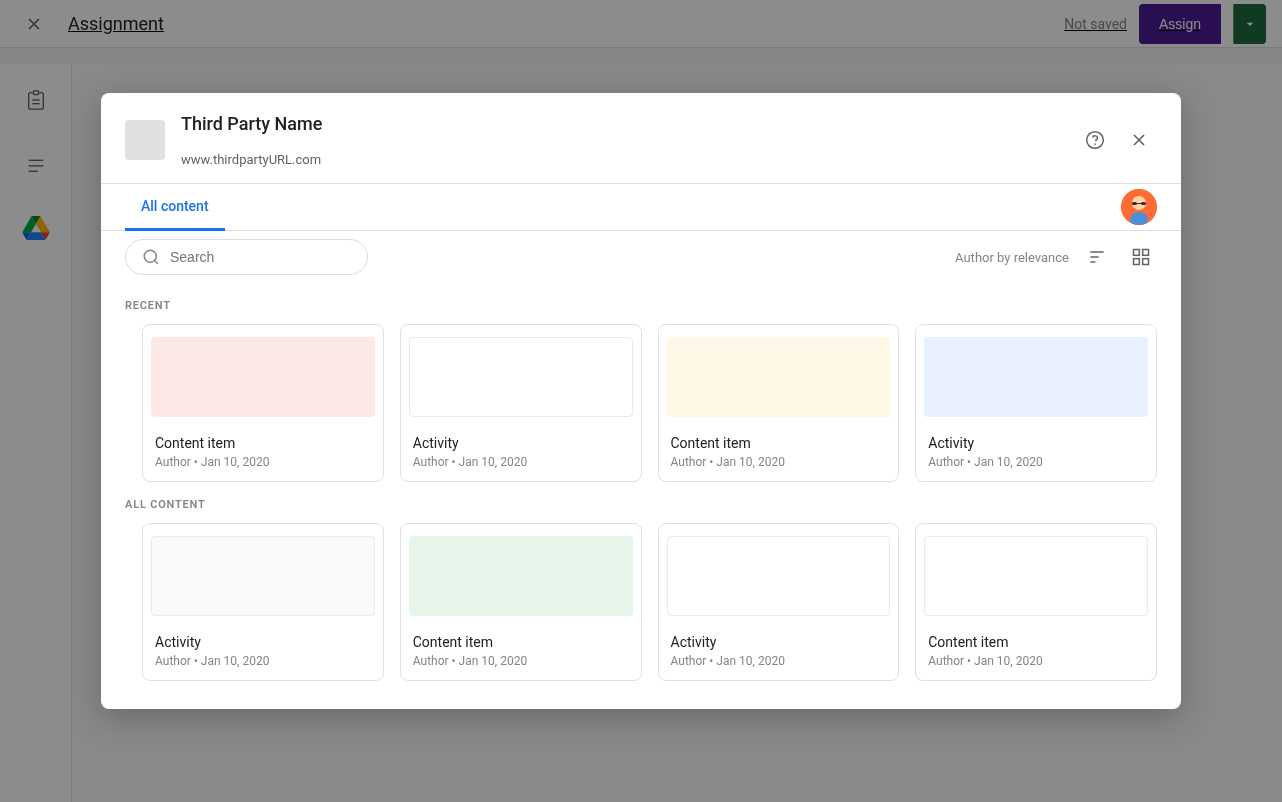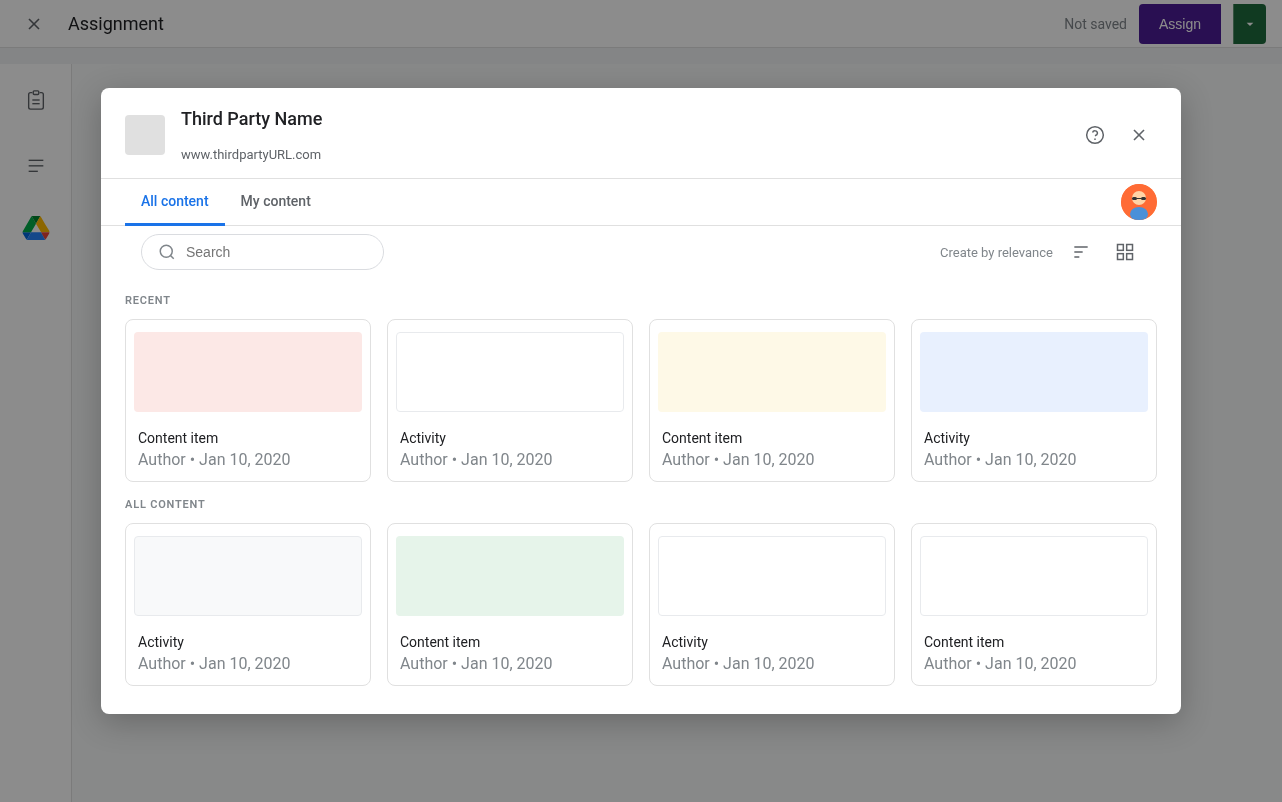--- a/index.html
+++ b/index.html
@@ -23,20 +23,21 @@
     .app-header {
       position: absolute;
       top: 0; left: 0; right: 0;
       height: 48px;
       background: #fff;
       display: flex;
       align-items: center;
       padding: 0 16px;
       border-bottom: 1px solid #e0e0e0;
       z-index: 1;
+      text-decoration: underline;
     }
 
     .app-title-area {
       display: flex;
       align-items: center;
       gap: 16px;
     }
 
     .close-icon-bg {
       width: 36px; height: 36px;
@@ -288,20 +289,21 @@
       color: #80868b;
       letter-spacing: 0.8px;
       margin-bottom: 12px;
       margin-top: 16px;
     }
 
     .content-grid {
       display: grid;
       grid-template-columns: repeat(4, 1fr);
       gap: 16px;
+      margin-left: 17px;
     }
 
     .content-card {
       border: 1px solid #e0e0e0;
       border-radius: 8px;
       overflow: hidden;
       cursor: pointer;
       background: #fff;
       transition: box-shadow 0.2s;
     }
@@ -325,38 +327,38 @@
     }
 
     .card-title {
       font-size: 14px;
       color: #202124;
       font-weight: 400;
       margin-bottom: 4px;
     }
 
     .card-meta {
-      font-size: 16px;
+      font-size: 12px;
       color: #80868b;
     }
 
     
     .thumb-pink { background: #fce8e6; }
     .thumb-white-border { background: #fff; border: 1px solid #e8eaed; }
     .thumb-yellow { background: #fef9e7; }
     .thumb-blue { background: #e8f0fe; }
     .thumb-light-gray { background: #f8f9fa; border: 1px solid #e8eaed; }
     .thumb-green { background: #e6f4ea; }
     .thumb-white2 { background: #fff; border: 1px solid #e8eaed; }
     .thumb-white3 { background: #fff; border: 1px solid #e8eaed; }
 
     .search-row {
       display: flex;
       align-items: center;
-      padding: 8px 40px;
+      padding: 8px 24px;
       gap: 16px;
     }
   </style>
 </head>
 <body>
 
 <div class="app-bg">
   <div class="app-header">
     <div class="app-title-area">
       <div class="close-icon-bg">
@@ -435,23 +437,20 @@
             <line x1="6" y1="6" x2="18" y2="18"></line>
           </svg>
         </button>
       </div>
     </div>
 
     <div class="dialog-tabs">
       <div class="tab-item active">
         <span>All content</span>
       </div>
-      <div class="tab-item">
-        <span>My content</span>
-      </div>
       <div style="flex:1"></div>
       <div class="avatar-circle">
         <svg width="36" height="36" viewBox="0 0 36 36">
           <circle cx="18" cy="18" r="18" fill="#ff6b35"></circle>
 
           <circle cx="18" cy="14" r="7" fill="#ffd3a6"></circle>
 
           <rect x="11" y="13" width="5" height="3" rx="1.5" fill="#333"></rect>
           <rect x="20" y="13" width="5" height="3" rx="1.5" fill="#333"></rect>
           <line x1="16" y1="14.5" x2="20" y2="14.5" stroke="#333" stroke-width="1"></line>
@@ -463,21 +462,21 @@
 
     <div class="search-row">
       <div class="search-container">
         <svg width="18" height="18" viewBox="0 0 24 24" fill="none" stroke="#80868b" stroke-width="2">
           <circle cx="11" cy="11" r="8"></circle>
           <line x1="21" y1="21" x2="16.65" y2="16.65"></line>
         </svg>
         <input type="text" class="search-input" placeholder="Search" style="">
       </div>
       <div class="search-actions-right">
-        <span class="sort-text">Create by relevance</span>
+        <span class="sort-text">Author by relevance</span>
         <button class="sort-icon-btn">
           <svg width="20" height="20" viewBox="0 0 24 24" fill="none" stroke="#5f6368" stroke-width="1.8">
             <line x1="4" y1="6" x2="20" y2="6"></line>
             <line x1="4" y1="12" x2="14" y2="12"></line>
             <line x1="4" y1="18" x2="10" y2="18"></line>
           </svg>
         </button>
         <button class="sort-icon-btn">
           <svg width="20" height="20" viewBox="0 0 24 24" fill="none" stroke="#5f6368" stroke-width="1.8">
             <rect x="3" y="3" width="7" height="7"></rect>

